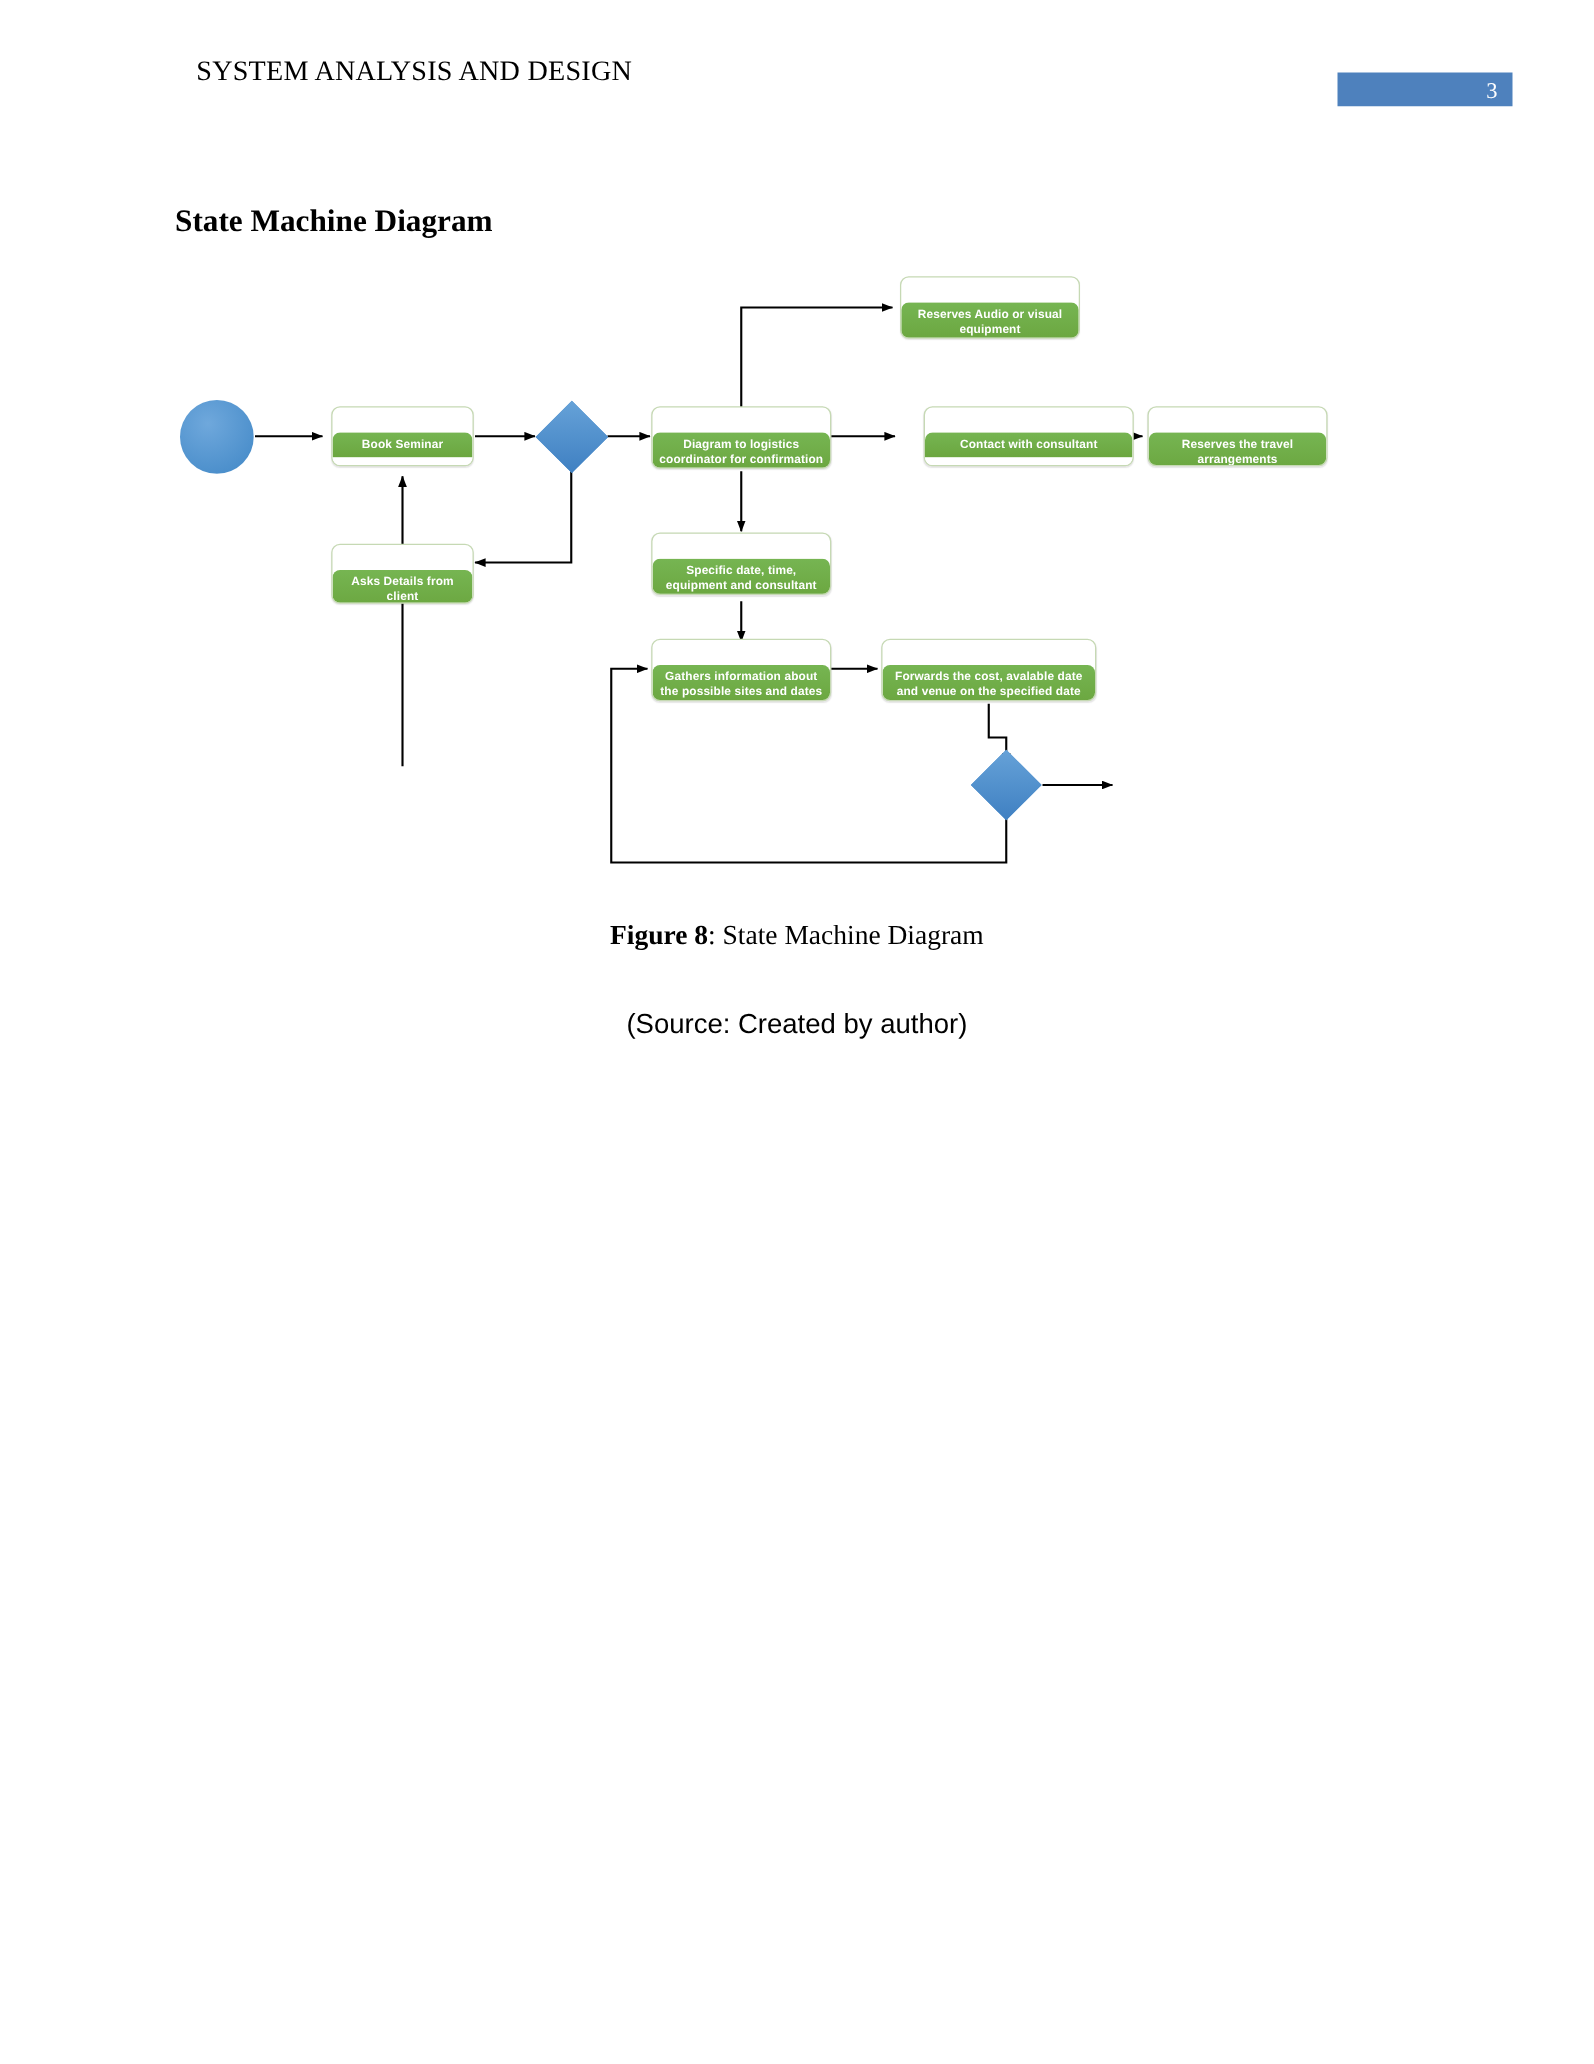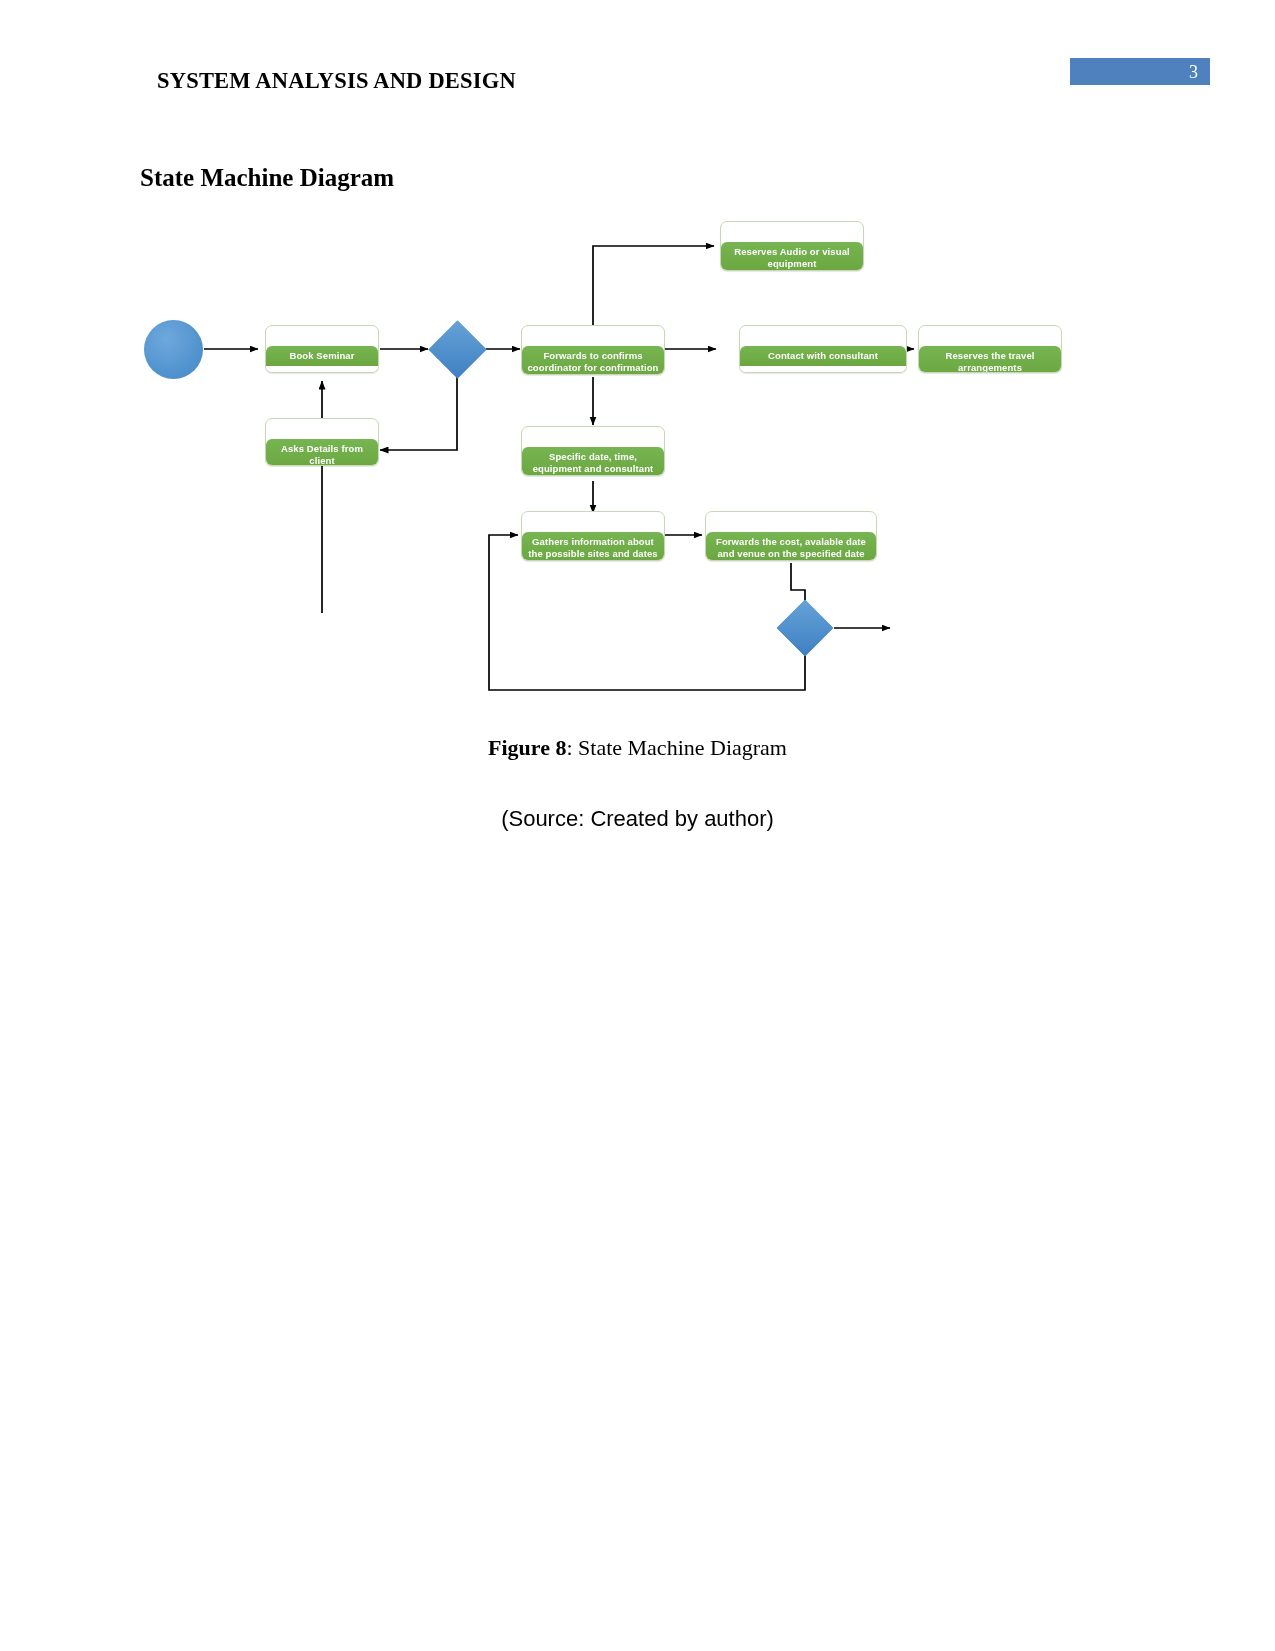--- a/index.html
+++ b/index.html
@@ -21,27 +21,26 @@
   #page-header {
     position: absolute;
     top: 0;
     left: 0;
     width: 1275px;
     height: 110px;
   }
   #header-title {
     position: absolute;
     left: 157px;
-    top: 68px;
+    top: 44px;
     font-family: "Liberation Serif", serif;
     font-size: 22.5px;
     letter-spacing: 0.2px;
     color: #000000;
     white-space: nowrap;
-    font-weight: bold;
   }
   #page-number-badge {
     position: absolute;
     left: 1070px;
     top: 58px;
     width: 140px;
     height: 27px;
     background: #4E81BD;
   }
   #page-number-badge .page-num {
@@ -207,40 +206,40 @@
   <div class="start-node" style="left:144px; top:135px; width:59px; height:59px;"></div>
 
   <div class="state-node" style="left:265px; top:140px; width:114px; height:48px;">
     <div class="node-title">Book Seminar</div>
     <div class="node-body" style="height:26px;"></div>
   </div>
 
   <div class="decision-node" style="left:437px; top:144px; width:41px; height:41px;"></div>
 
   <div class="state-node" style="left:521px; top:140px; width:144px; height:50px;">
-    <div class="node-title">Forwards to confirms coordinator for confirmation</div>
+    <div class="node-title">Diagram to logistics coordinator for confirmation</div>
     <div class="node-body" style="height:16px;"></div>
   </div>
 
   <div class="state-node" style="left:720px; top:36px; width:144px; height:50px;">
     <div class="node-title">Reserves Audio or visual equipment</div>
     <div class="node-body" style="height:16px;"></div>
   </div>
 
   <div class="state-node" style="left:739px; top:140px; width:168px; height:48px;">
     <div class="node-title">Contact with consultant</div>
     <div class="node-body" style="height:26px;"></div>
   </div>
 
   <div class="state-node" style="left:918px; top:140px; width:144px; height:48px;">
     <div class="node-title">Reserves the travel arrangements</div>
     <div class="node-body" style="height:16px;"></div>
   </div>
 
-  <div class="state-node" style="left:265px; top:233px; width:114px; height:48px;">
+  <div class="state-node" style="left:265px; top:250px; width:114px; height:48px;">
     <div class="node-title">Asks Details from client</div>
     <div class="node-body" style="height:26px;"></div>
   </div>
 
   <div class="state-node" style="left:521px; top:241px; width:144px; height:50px;">
     <div class="node-title">Specific date, time, equipment and consultant</div>
     <div class="node-body" style="height:16px;"></div>
   </div>
 
   <div class="state-node" style="left:521px; top:326px; width:144px; height:50px;">

